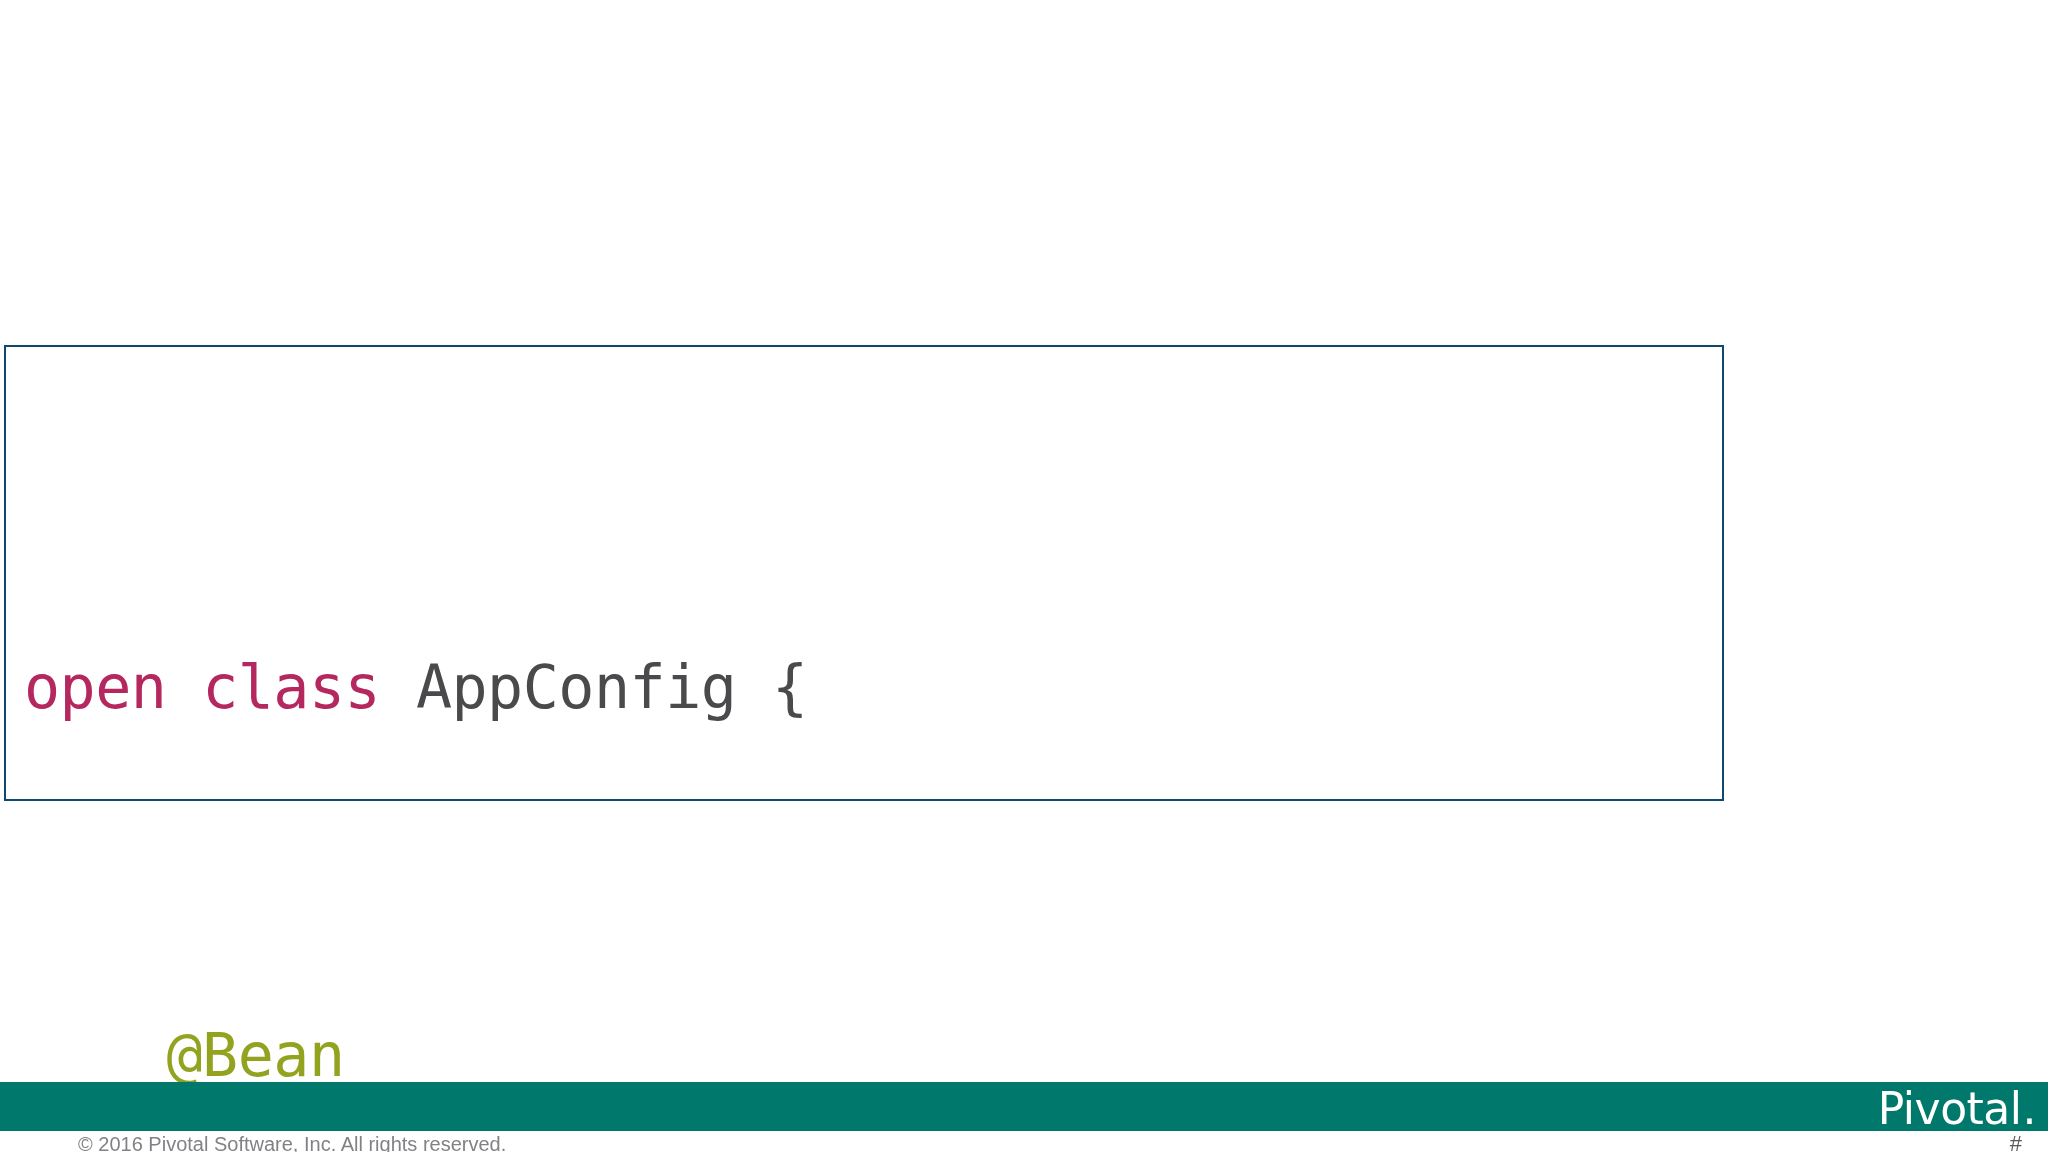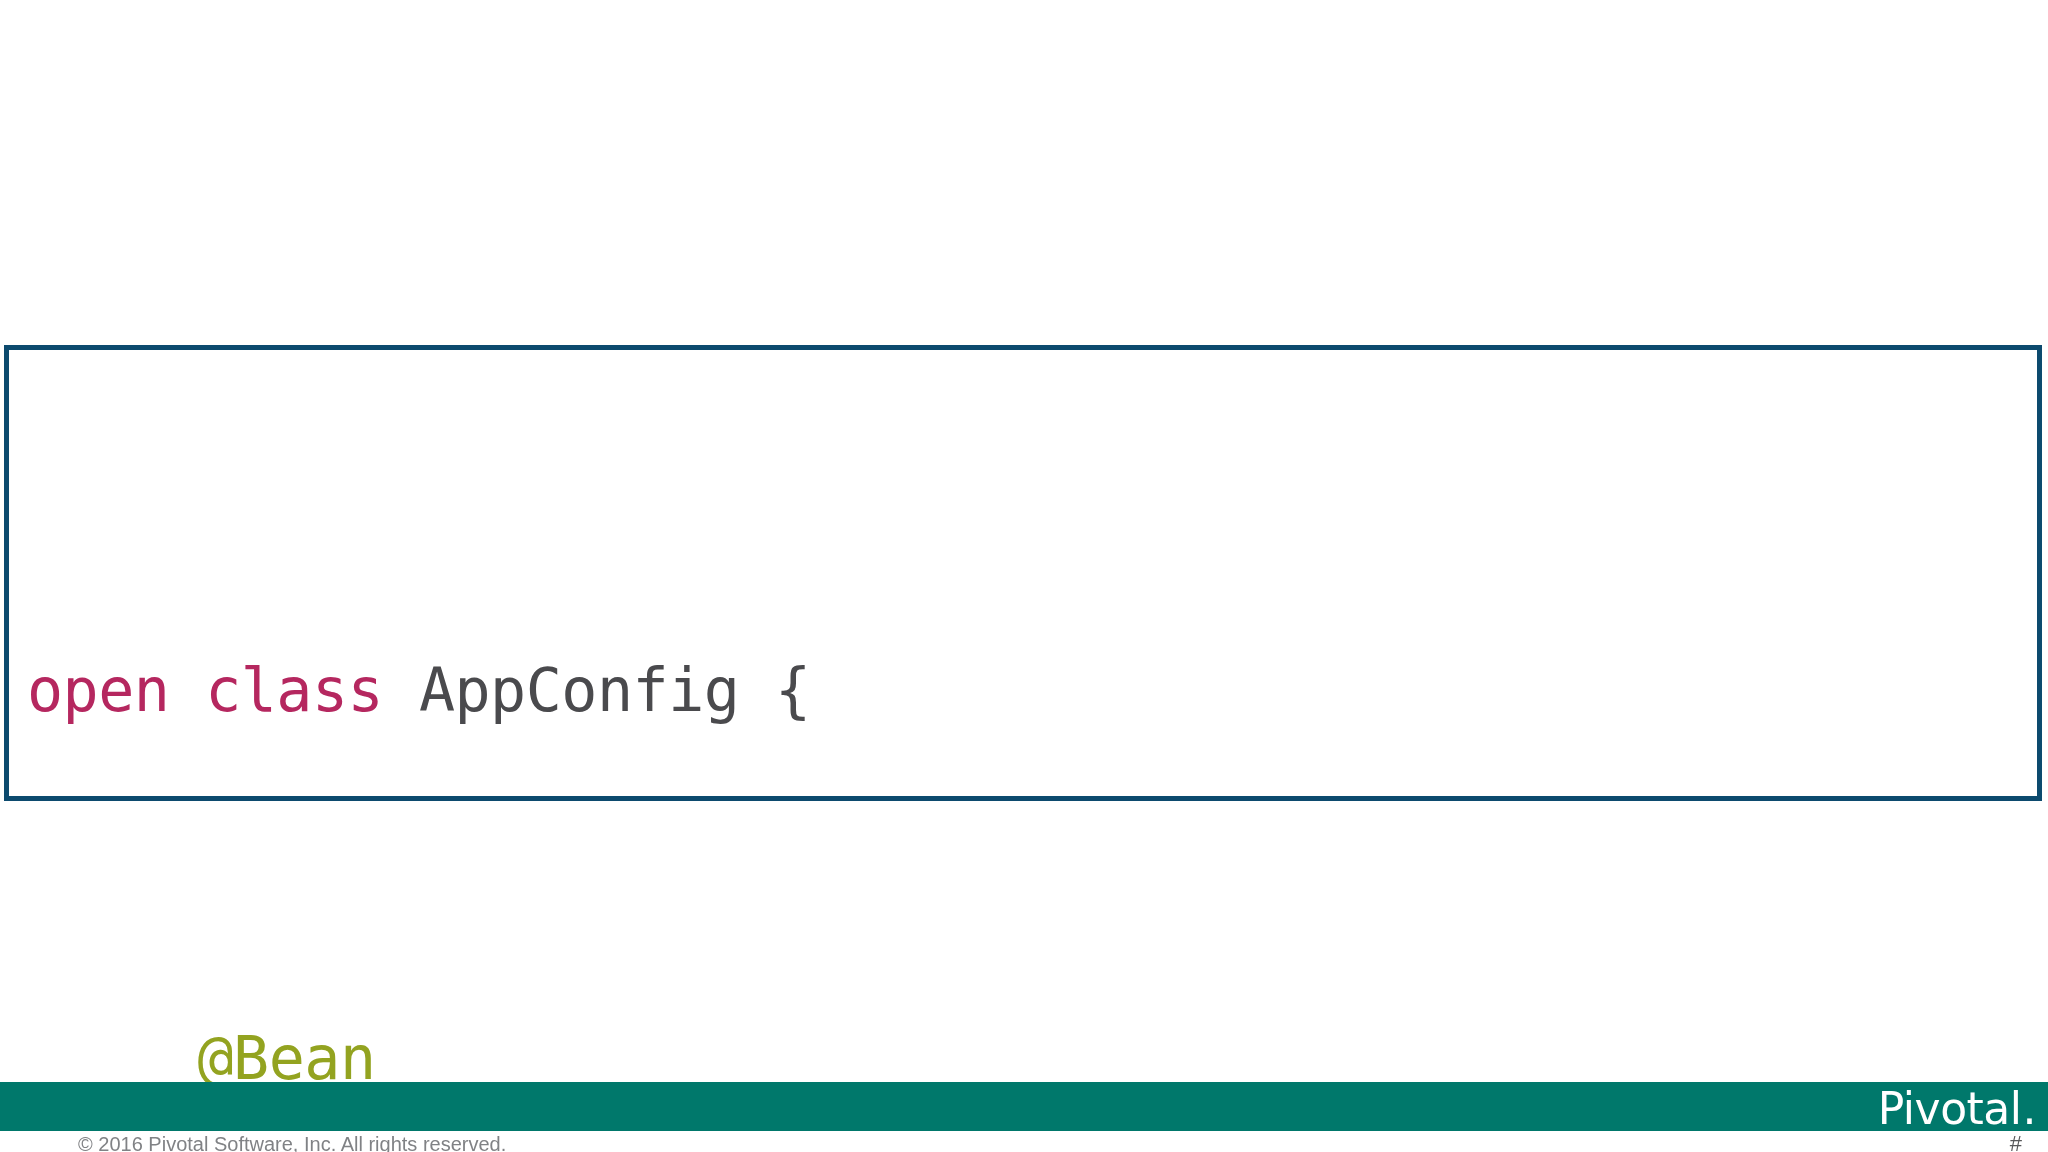--- a/index.html
+++ b/index.html
@@ -21,24 +21,24 @@
     position: absolute;
     inset: 0;
     background: #ffffff;
   }
 
   
   .code-block {
     position: absolute;
     left: 4px;
     top: 345px;
-    width: 2038px;
+    width: 1720px;
     height: 456px;
     box-sizing: border-box;
-    border: 5px solid #0c4a6e;
+    border: 2px solid #0c4a6e;
     background: #ffffff;
     padding: 18px 0 0 18px;
   }
 
   .code-lines {
     font-family: "DejaVu Sans Mono", monospace;
     font-size: 60px;
     line-height: 92px;
     white-space: pre;
     letter-spacing: -0.5px;
@@ -46,21 +46,21 @@
   }
 
   .code-line {
     white-space: pre;
     display: block;
     height: 92px;
   }
 
   .tok-kw   { color: #b5275f; }
   .tok-id   { color: #4a4a4d; }
-  .tok-ann  { color: #93a320; margin-left: 28px; }
+  .tok-ann  { color: #93a320; }
   .tok-punc { color: #4a4a4d; }
 
   
   .footer-bar {
     position: absolute;
     left: 0;
     top: 1082px;
     width: 2048px;
     height: 49px;
     background: #00786b;

